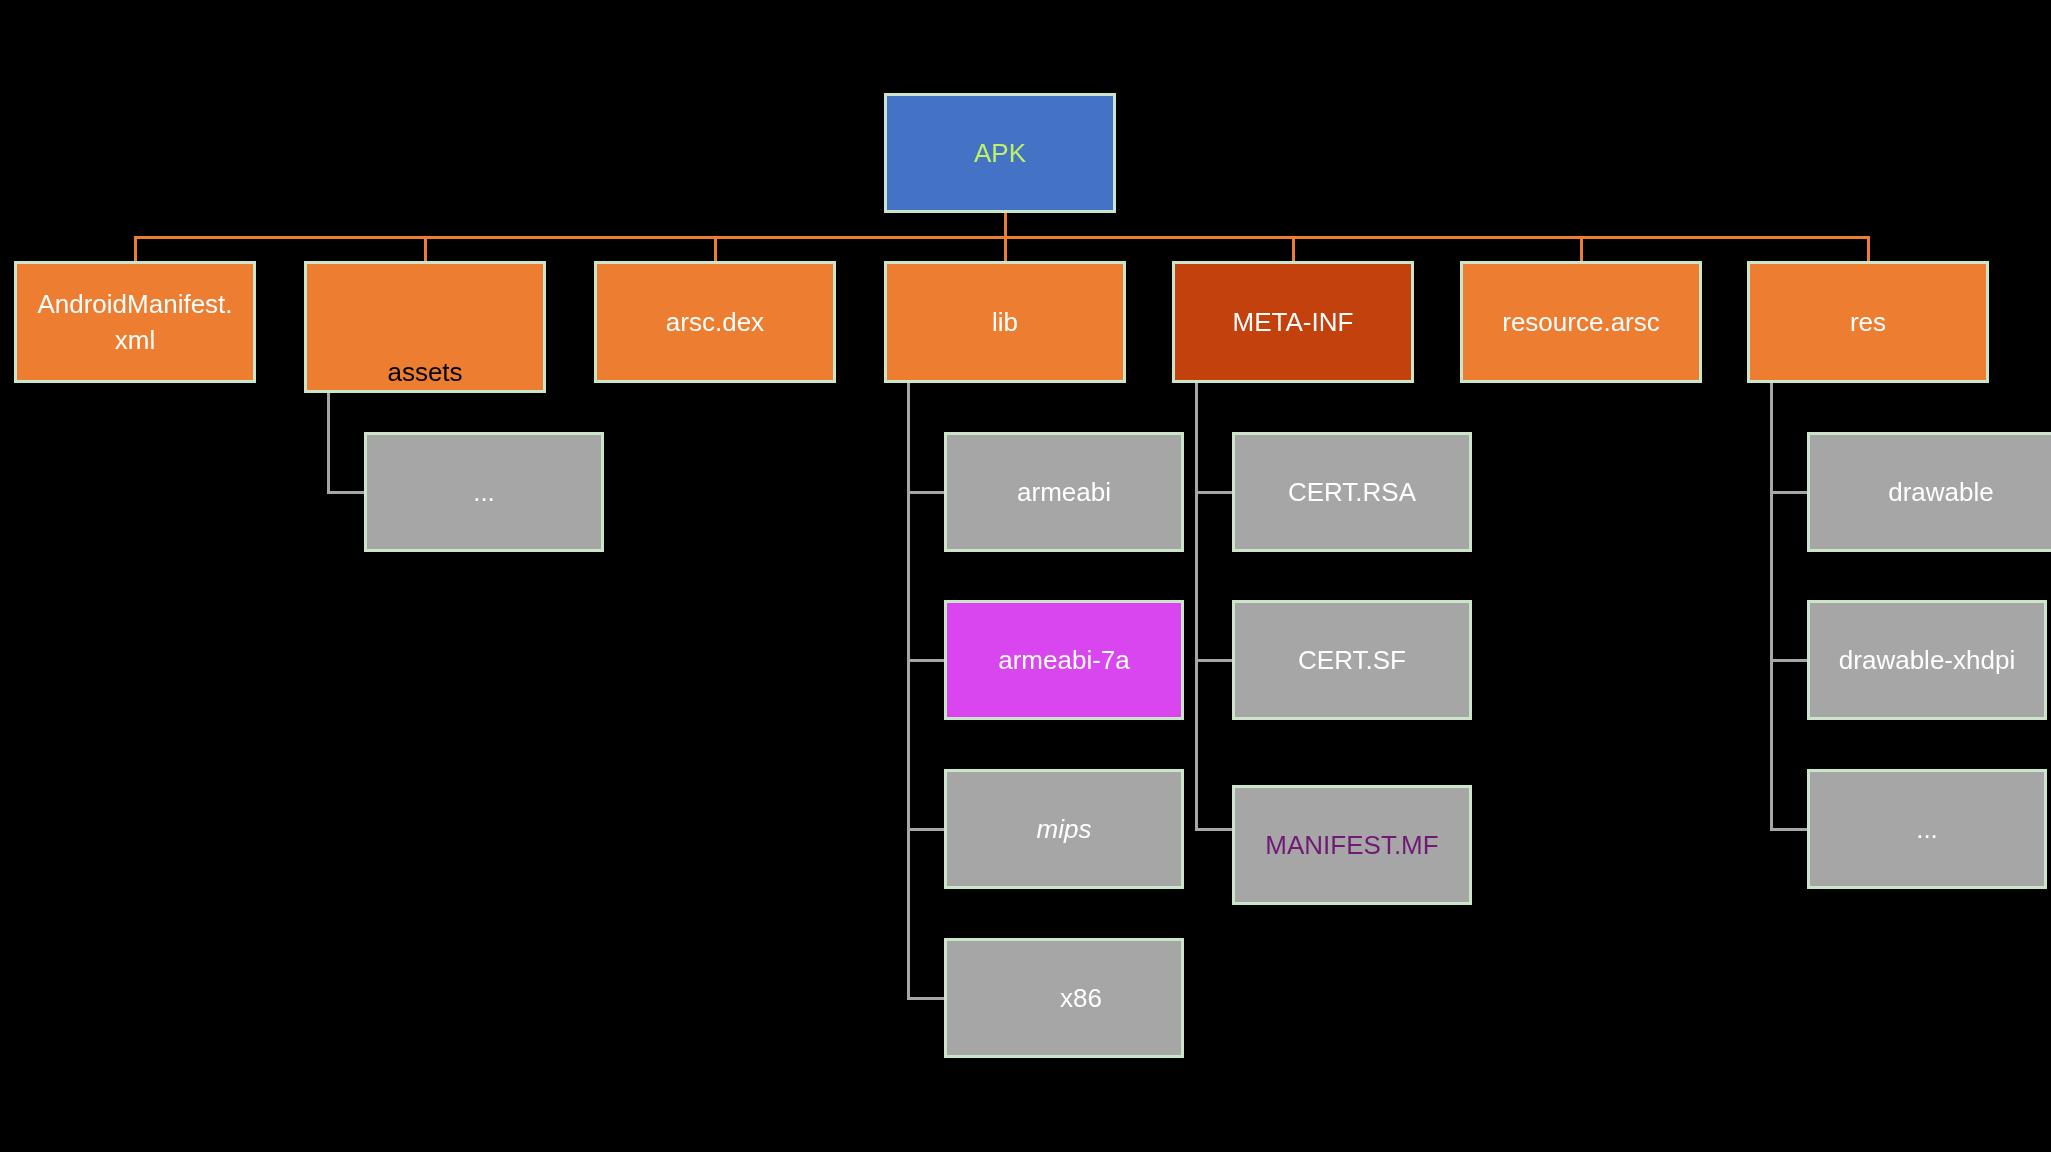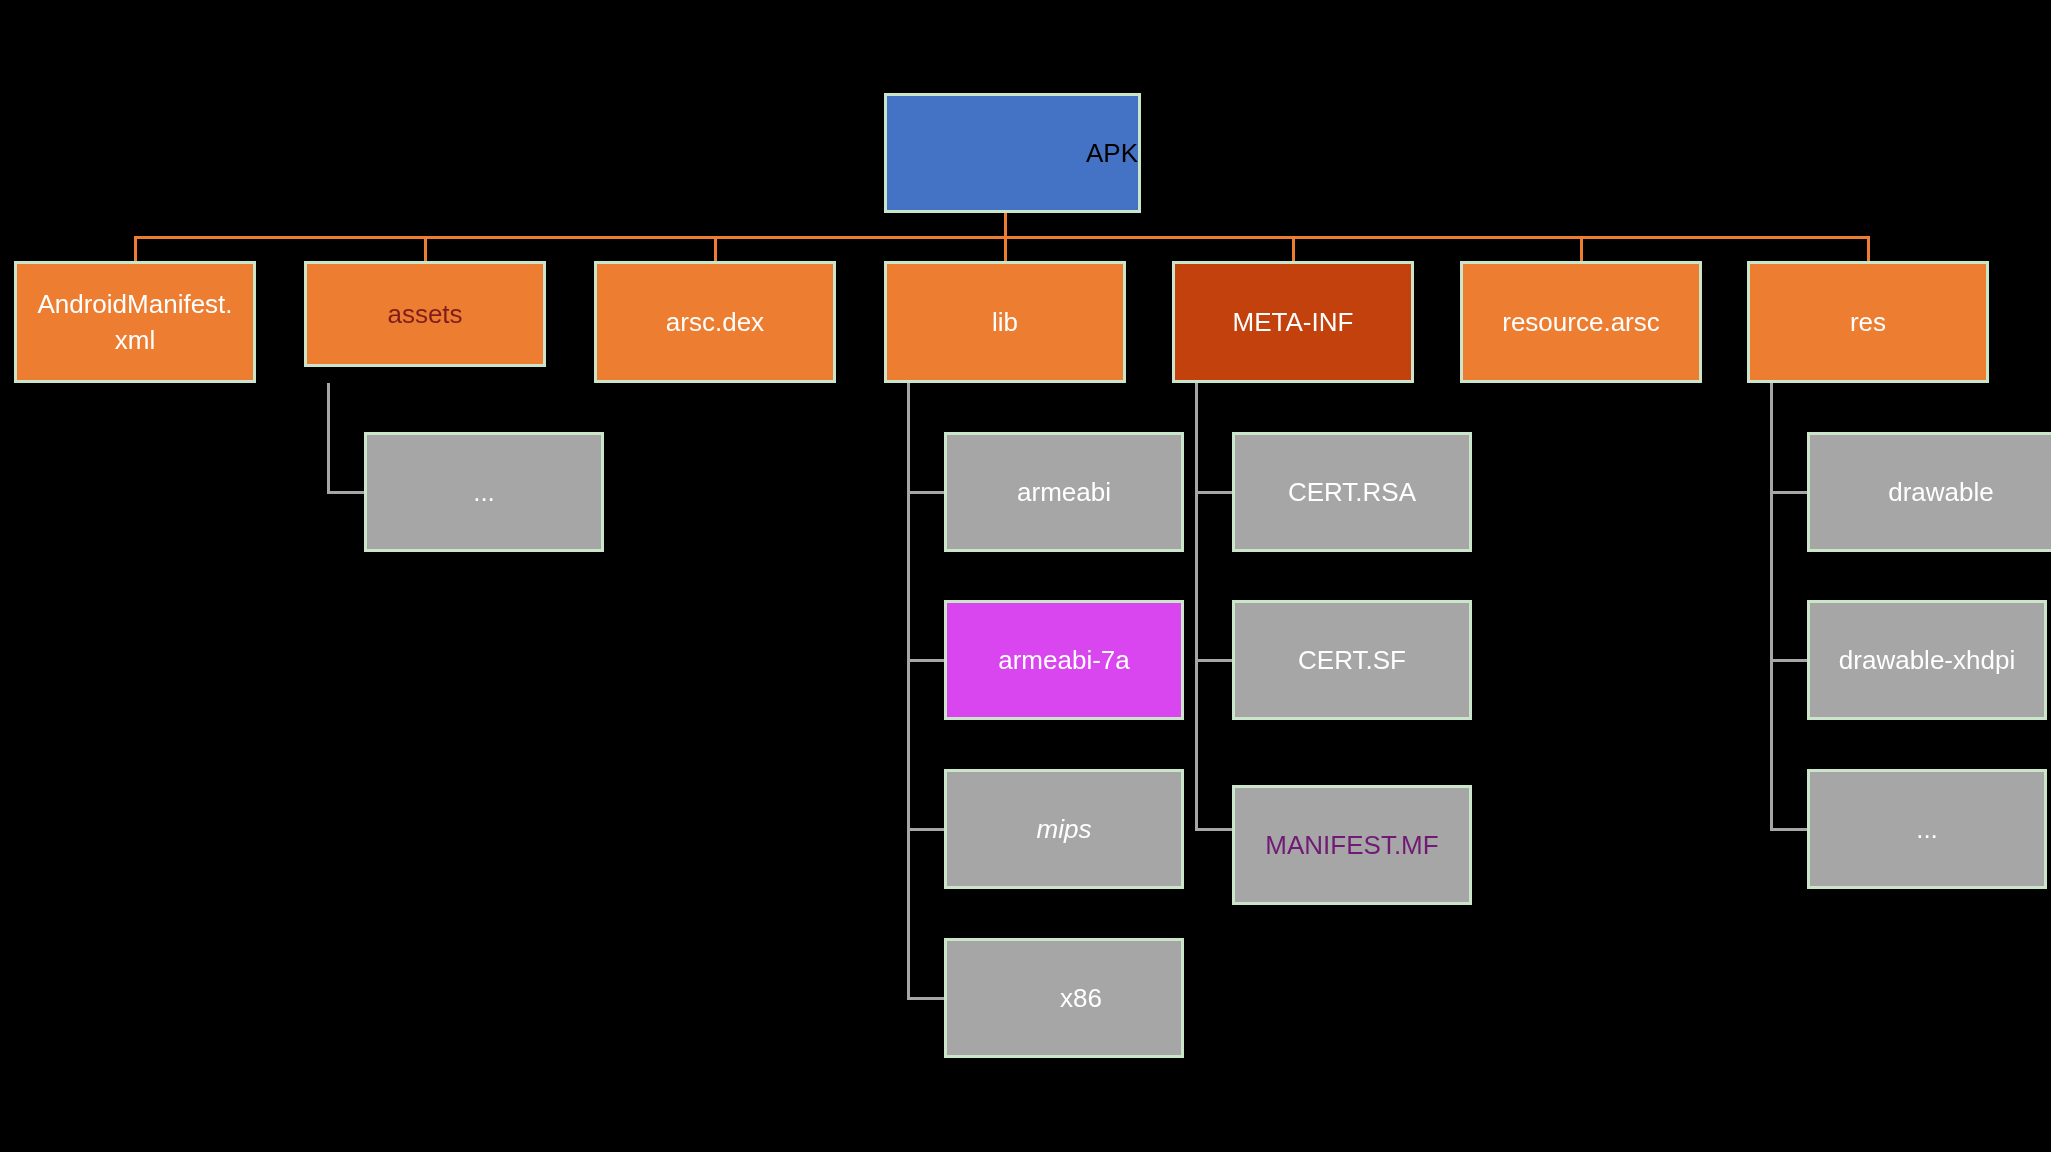--- a/index.html
+++ b/index.html
@@ -55,24 +55,24 @@
     <div class="line" style="left: 908px; top: 827.5px; width: 36px; height: 3px; background: rgb(166, 166, 166);"></div>
     <div class="line" style="left: 908px; top: 996.5px; width: 36px; height: 3px; background: rgb(166, 166, 166);"></div>
     <div class="line" style="left: 1194.5px; top: 383px; width: 3px; height: 447.5px; background: rgb(166, 166, 166);"></div>
     <div class="line" style="left: 1196px; top: 490.5px; width: 36px; height: 3px; background: rgb(166, 166, 166);"></div>
     <div class="line" style="left: 1196px; top: 658.5px; width: 36px; height: 3px; background: rgb(166, 166, 166);"></div>
     <div class="line" style="left: 1196px; top: 827.5px; width: 36px; height: 3px; background: rgb(166, 166, 166);"></div>
     <div class="line" style="left: 1769.5px; top: 383px; width: 3px; height: 447.5px; background: rgb(166, 166, 166);"></div>
     <div class="line" style="left: 1771px; top: 490.5px; width: 36px; height: 3px; background: rgb(166, 166, 166);"></div>
     <div class="line" style="left: 1771px; top: 658.5px; width: 36px; height: 3px; background: rgb(166, 166, 166);"></div>
     <div class="line" style="left: 1771px; top: 827.5px; width: 36px; height: 3px; background: rgb(166, 166, 166);"></div>
-    <div class="node" style="left: 884px; top: 93px; width: 257px; height: 120px; background: rgb(68, 114, 196); border-color: rgb(203, 229, 203); color: #000000; justify-content: flex-end;"><span>APK</span></div>
+    <div class="node" style="left: 884px; top: 93px; width: 232px; height: 120px; background: rgb(68, 114, 196); border-color: rgb(203, 229, 203); color: #bef264;"><span>APK</span></div>
     <div class="node" style="left: 14px; top: 261px; width: 242px; height: 122px; background: rgb(237, 125, 49); border-color: rgb(203, 229, 203); color: rgb(255, 255, 255);"><span>AndroidManifest.
 xml</span></div>
-    <div class="node" style="left: 304px; top: 261px; width: 242px; height: 106px; background: rgb(237, 125, 49); border-color: rgb(203, 229, 203); color: #7f1d1d;"><span>assets</span></div>
+    <div class="node" style="left: 304px; top: 261px; width: 242px; height: 132px; background: rgb(237, 125, 49); border-color: rgb(203, 229, 203); color: #000000; align-items: flex-end;"><span>assets</span></div>
     <div class="node" style="left: 364px; top: 432px; width: 240px; height: 120px; background: rgb(166, 166, 166); border-color: rgb(203, 229, 203); color: rgb(255, 255, 255);"><span>...</span></div>
     <div class="node" style="left: 594px; top: 261px; width: 242px; height: 122px; background: rgb(237, 125, 49); border-color: rgb(203, 229, 203); color: rgb(255, 255, 255);"><span>arsc.dex</span></div>
     <div class="node" style="left: 884px; top: 261px; width: 242px; height: 122px; background: rgb(237, 125, 49); border-color: rgb(203, 229, 203); color: rgb(255, 255, 255);"><span>lib</span></div>
     <div class="node" style="left: 944px; top: 432px; width: 240px; height: 120px; background: rgb(166, 166, 166); border-color: rgb(203, 229, 203); color: rgb(255, 255, 255);"><span>armeabi</span></div>
     <div class="node" style="left: 944px; top: 600px; width: 240px; height: 120px; background: #d946ef; border-color: rgb(203, 229, 203); color: rgb(255, 255, 255);"><span>armeabi-7a</span></div>
     <div class="node" style="left: 944px; top: 769px; width: 240px; height: 120px; background: rgb(166, 166, 166); border-color: rgb(203, 229, 203); color: rgb(255, 255, 255); font-style: italic;"><span>mips</span></div>
     <div class="node" style="left: 944px; top: 938px; width: 240px; height: 120px; background: rgb(166, 166, 166); border-color: rgb(203, 229, 203); color: rgb(255, 255, 255); padding-left: 34px;"><span>x86</span></div>
     <div class="node" style="left: 1172px; top: 261px; width: 242px; height: 122px; background: #c2410c; border-color: rgb(203, 229, 203); color: rgb(255, 255, 255);"><span>META-INF</span></div>
     <div class="node" style="left: 1232px; top: 432px; width: 240px; height: 120px; background: rgb(166, 166, 166); border-color: rgb(203, 229, 203); color: rgb(255, 255, 255);"><span>CERT.RSA</span></div>
     <div class="node" style="left: 1232px; top: 600px; width: 240px; height: 120px; background: rgb(166, 166, 166); border-color: rgb(203, 229, 203); color: rgb(255, 255, 255);"><span>CERT.SF</span></div>

